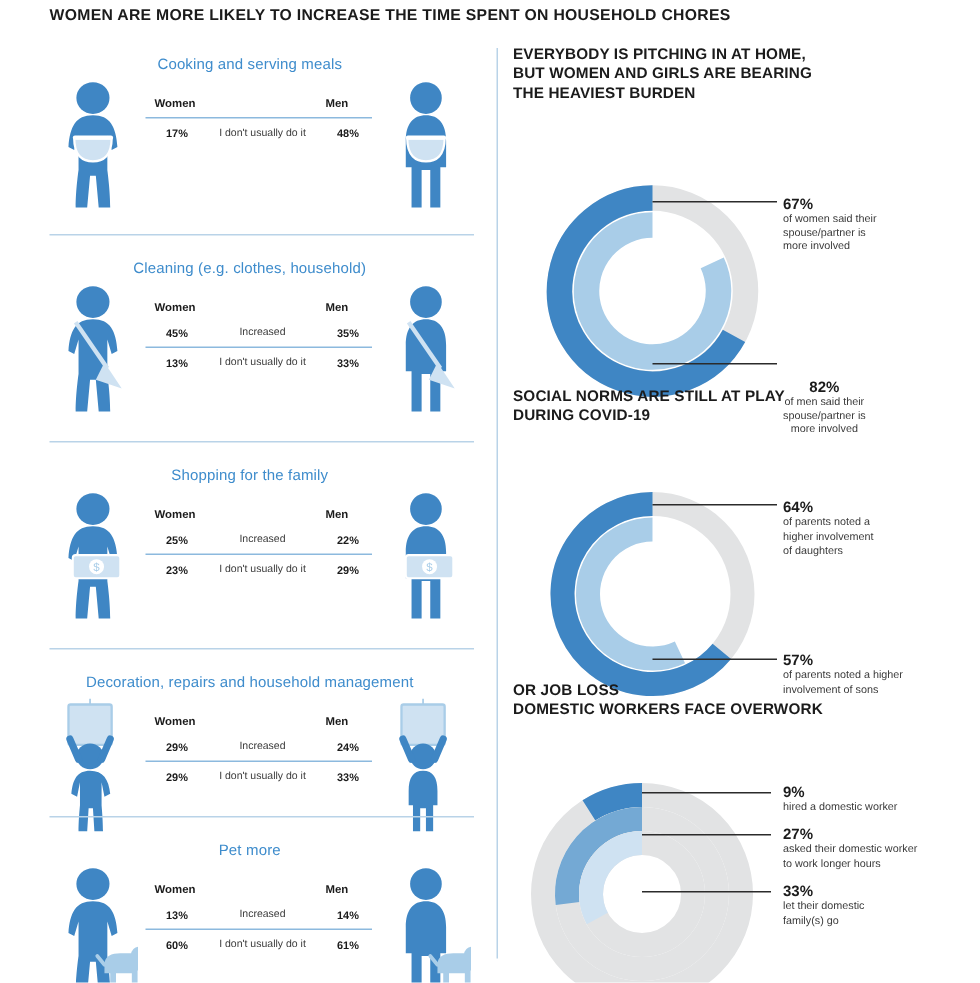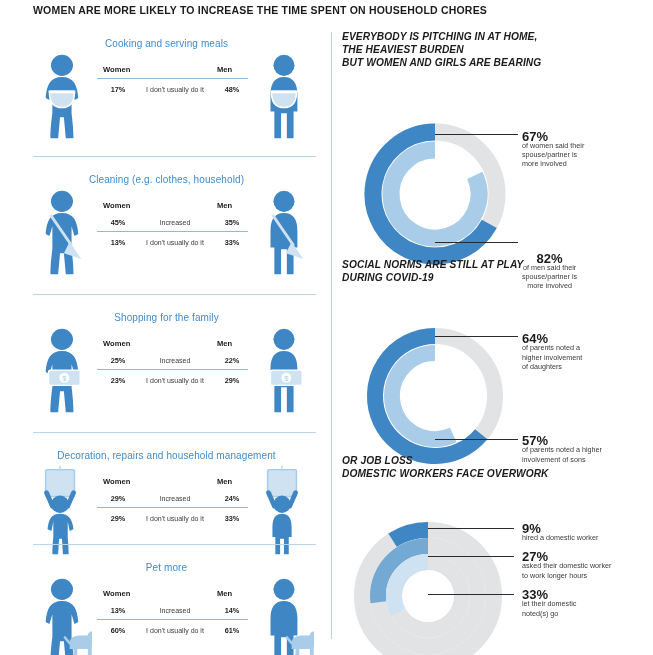--- a/index.html
+++ b/index.html
@@ -61,26 +61,26 @@
   .tbl-rule { height: 1px; background: #8cb9de; margin: 1px 2px; }
 
   .fig { position: absolute; }
   .fig svg { display: block; }
 
   
   .right-col { position: absolute; left: 342px; top: 30px; width: 311px; }
   .block { position: relative; }
   .block-title {
     font-size: 10.2px; font-weight: bold; color: #1b1b1b;
-    line-height: 13.2px; letter-spacing: 0.1px; font-style: italic;
+    line-height: 13.2px; letter-spacing: 0.1px;
   }
   .donut-wrap { position: relative; }
   .callout { position: absolute; }
   .callout .pct {
-    font-size: 13px; font-weight: bold; color: #1b1b1b;
+    font-size: 10px; font-weight: bold; color: #1b1b1b;
     line-height: 9px;
   }
   .callout .desc {
     font-size: 7.2px; color: #3a3a3a; line-height: 9.2px;
   }
   .leader { position: absolute; height: 1px; background: #2b2b2b; }
 </style>
 </head>
 <body>
 
@@ -283,22 +283,22 @@
              </g>
           </svg>
         </div>
       </div>
     </div>
 
   <div class="right-col" id="right-col">
       <div class="block" style="position: absolute; top: 0px; left: 0px; width: 311px;">
         <div class="block-title">
           <div>EVERYBODY IS PITCHING IN AT HOME,</div>
+          <div>BUT WOMEN AND GIRLS ARE BEARING</div>
           <div>THE HEAVIEST BURDEN</div>
-          <div>BUT WOMEN AND GIRLS ARE BEARING</div>
         </div>
         <div class="donut-wrap" style="height: 200px;"><svg width="311" height="200">
             <circle cx="93" cy="124" r="62" fill="none" stroke="#e2e3e4" stroke-width="17"></circle>
             <path d="M 93 62 A 62 62 0 1 0 147.33101416271955 153.8687277943063" fill="none" stroke="#3f86c4" stroke-width="17"></path>
             <circle cx="93" cy="124" r="44" fill="none" stroke="#ffffff" stroke-width="17"></circle>
             <path d="M 93 80 A 44 44 0 1 0 132.81239030850486 105.26571117113684" fill="none" stroke="#a9cde8" stroke-width="17"></path>
           </svg><div class="leader" style="left: 93px; top: 64px; width: 83px;"></div><div class="callout" style="left: 180px; top: 62px;">
             <div class="pct">67%</div>
             <div class="desc">of women said their</div>
             <div class="desc">spouse/partner is</div>
@@ -346,18 +346,18 @@
           </svg><div class="leader" style="left: 86px; top: 48px; width: 86px;"></div><div class="callout" style="left: 180px; top: 44px;">
             <div class="pct">9%</div>
             <div class="desc">hired a domestic worker</div>
           </div><div class="leader" style="left: 86px; top: 76px; width: 86px;"></div><div class="callout" style="left: 180px; top: 72px;">
             <div class="pct">27%</div>
             <div class="desc">asked their domestic worker</div>
             <div class="desc">to work longer hours</div>
           </div><div class="leader" style="left: 86px; top: 114px; width: 86px;"></div><div class="callout" style="left: 180px; top: 110px;">
             <div class="pct">33%</div>
             <div class="desc">let their domestic</div>
-            <div class="desc">noted(s) go</div>
+            <div class="desc">family(s) go</div>
           </div></div>
       </div>
     </div>
 
 </div>
 
 </body></html>

